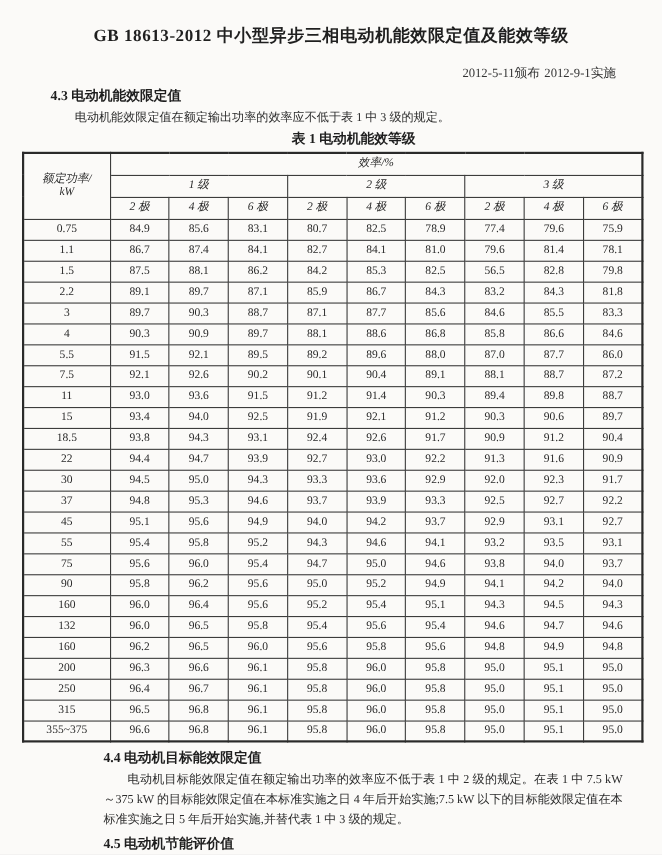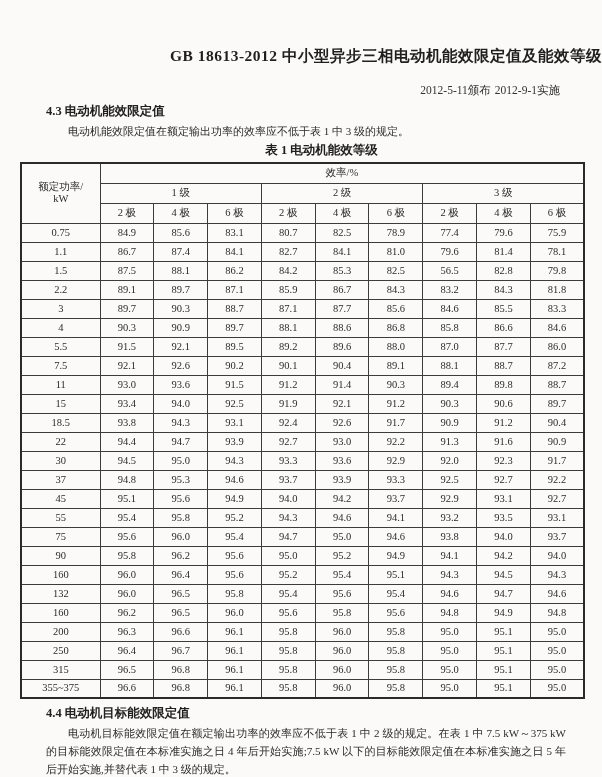--- a/index.html
+++ b/index.html
@@ -6,27 +6,26 @@
   html, body { background:#e9e9e9; }
   .page {
     width:602px; height:777px;
     background:#fbfaf8;
     font-family:"Liberation Serif","DejaVu Serif",serif;
     color:#262626;
     overflow:hidden;
     position:relative;
   }
   .doc-title {
-    text-align:right;
+    text-align:center;
     padding-top:22px;
     font-weight:bold;
     font-size:15.5px;
     letter-spacing:0.5px;
     color:#1f1f1f;
-    margin-top:24px;
   }
   .pub-dates {
     text-align:right;
     padding:16px 42px 0 0;
     font-size:11.5px;
     color:#333;
   }
   .pub-dates span { margin-left:4px; }
   .sec-heading {
     margin:5px 40px 0 46px;
@@ -64,23 +63,23 @@
     font-weight:normal;
     font-size:10.5px;
     text-align:center;
     vertical-align:middle;
     padding:0;
     height:19px;
     line-height:12px;
     color:#2b2b2b;
     white-space:nowrap;
   }
-  table.eff th { height:20px; }
+  table.eff th { height:20px;font-style:italic; }
   th.power-h { line-height:13px; font-size:10.5px; }
-  .bottom-block { margin-top:6px; }
+  .bottom-block { margin-top:6px;margin-left:48px; }
 </style>
 </head>
 <body>
 
 <div class="page">
 
   <div class="doc-title">GB 18613-2012 中小型异步三相电动机能效限定值及能效等级</div>
 
   <div class="pub-dates"><span>2012-5-11颁布</span><span>2012-9-1实施</span></div>
 

